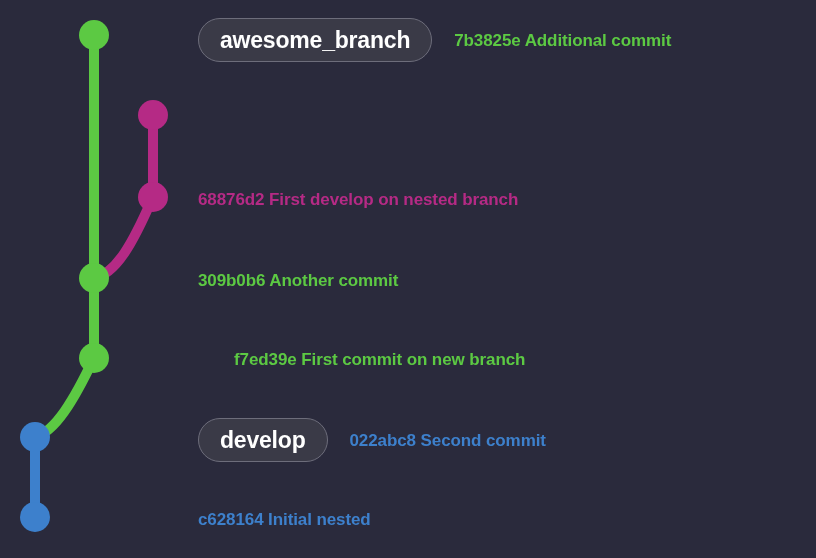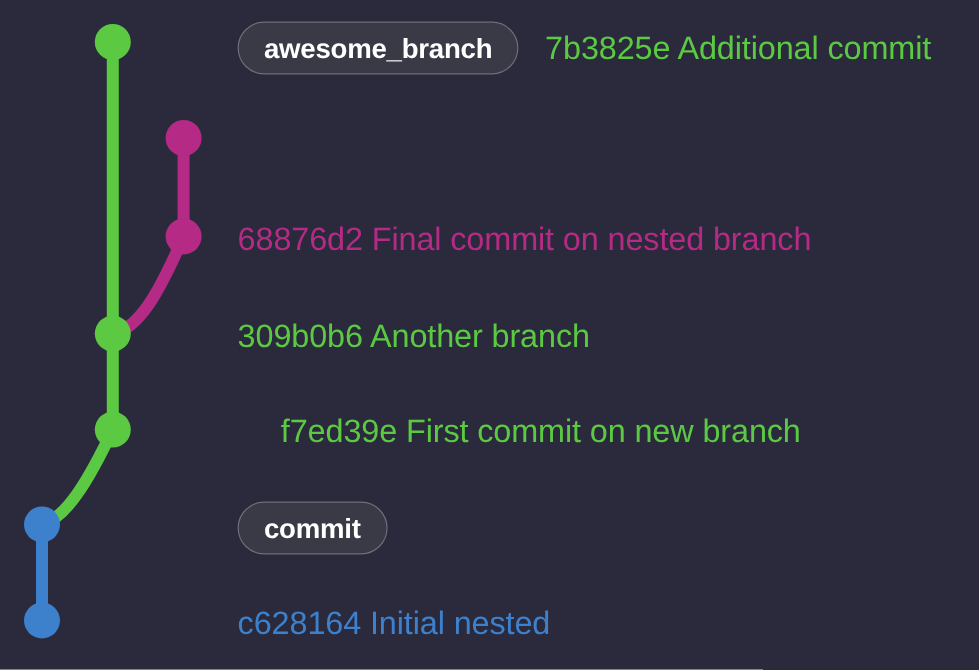--- a/index.html
+++ b/index.html
@@ -44,22 +44,22 @@
     border-radius: 22px;
     background: #3a3a47;
     color: #ffffff;
     font-size: 23px;
     font-weight: bold;
     letter-spacing: -0.2px;
     line-height: 1;
     margin-right: 22px;
   }
   .commit-text {
-    font-size: 27px;
-    font-weight: normal;
+    font-size: 17px;
+    font-weight: bold;
     letter-spacing: -0.1px;
     line-height: 1;
   }
 </style>
 </head>
 <body>
 
 <div id="graph-root" style="background: rgb(42, 42, 60);">
 
   <svg id="graph-lanes" viewBox="0 0 816 558">
@@ -87,32 +87,33 @@
 
   <div class="commit-row" style="left:198px; top:18px;">
     <span class="branch-badge">awesome_branch</span>
     <span class="commit-text" style="color: rgb(92, 201, 67);">7b3825e Additional commit</span>
   </div>
 
   <div class="commit-row" style="left:198px; top:98px;">
   </div>
 
   <div class="commit-row" style="left:198px; top:177px;">
-    <span class="commit-text" style="color: rgb(181, 42, 133);">68876d2 Final commit on nested branch</span>
+    <span class="commit-text" style="color: rgb(181, 42, 133);">68876d2 First develop on nested branch</span>
   </div>
 
   <div class="commit-row" style="left:198px; top:258px;">
-    <span class="commit-text" style="color: rgb(92, 201, 67);">309b0b6 Another branch</span>
+    <span class="commit-text" style="color: rgb(92, 201, 67);">309b0b6 Another commit</span>
   </div>
 
   <div class="commit-row" style="left:198px; top:337px;margin-left:36px;">
     <span class="commit-text" style="color: rgb(92, 201, 67);">f7ed39e First commit on new branch</span>
   </div>
 
   <div class="commit-row" style="left:198px; top:418px;">
-    <span class="branch-badge">commit</span>
+    <span class="branch-badge">develop</span>
+    <span class="commit-text" style="color: rgb(61, 128, 204);">022abc8 Second commit</span>
   </div>
 
   <div class="commit-row" style="left:198px; top:497px;">
     <span class="commit-text" style="color: rgb(61, 128, 204);">c628164 Initial nested</span>
   </div>
 
 </div>
 
 </body></html>

